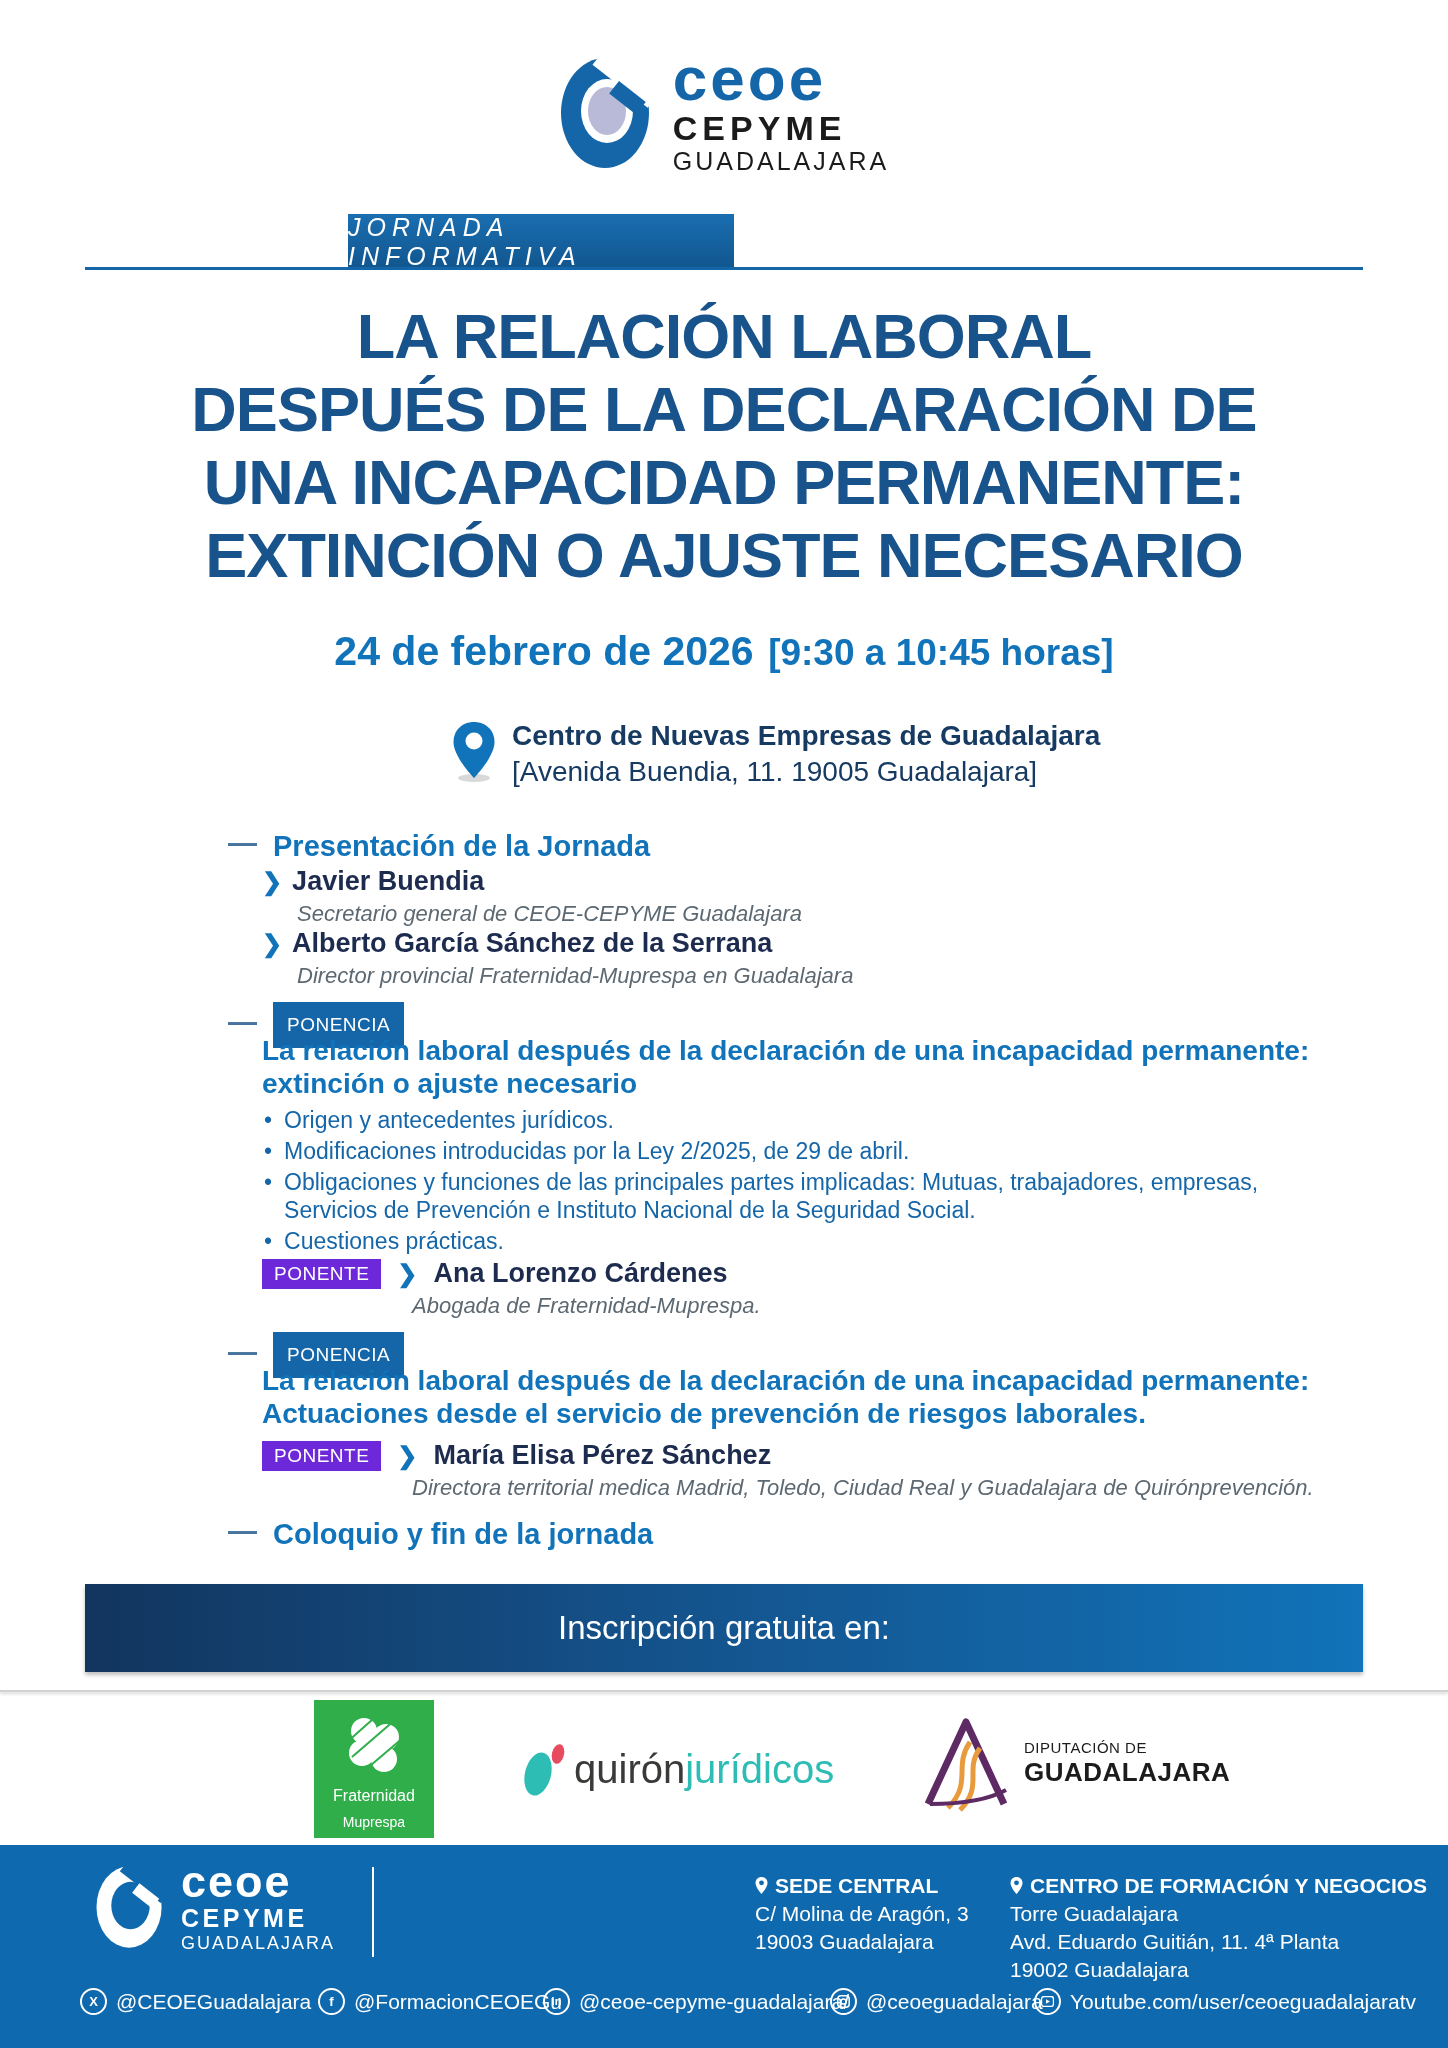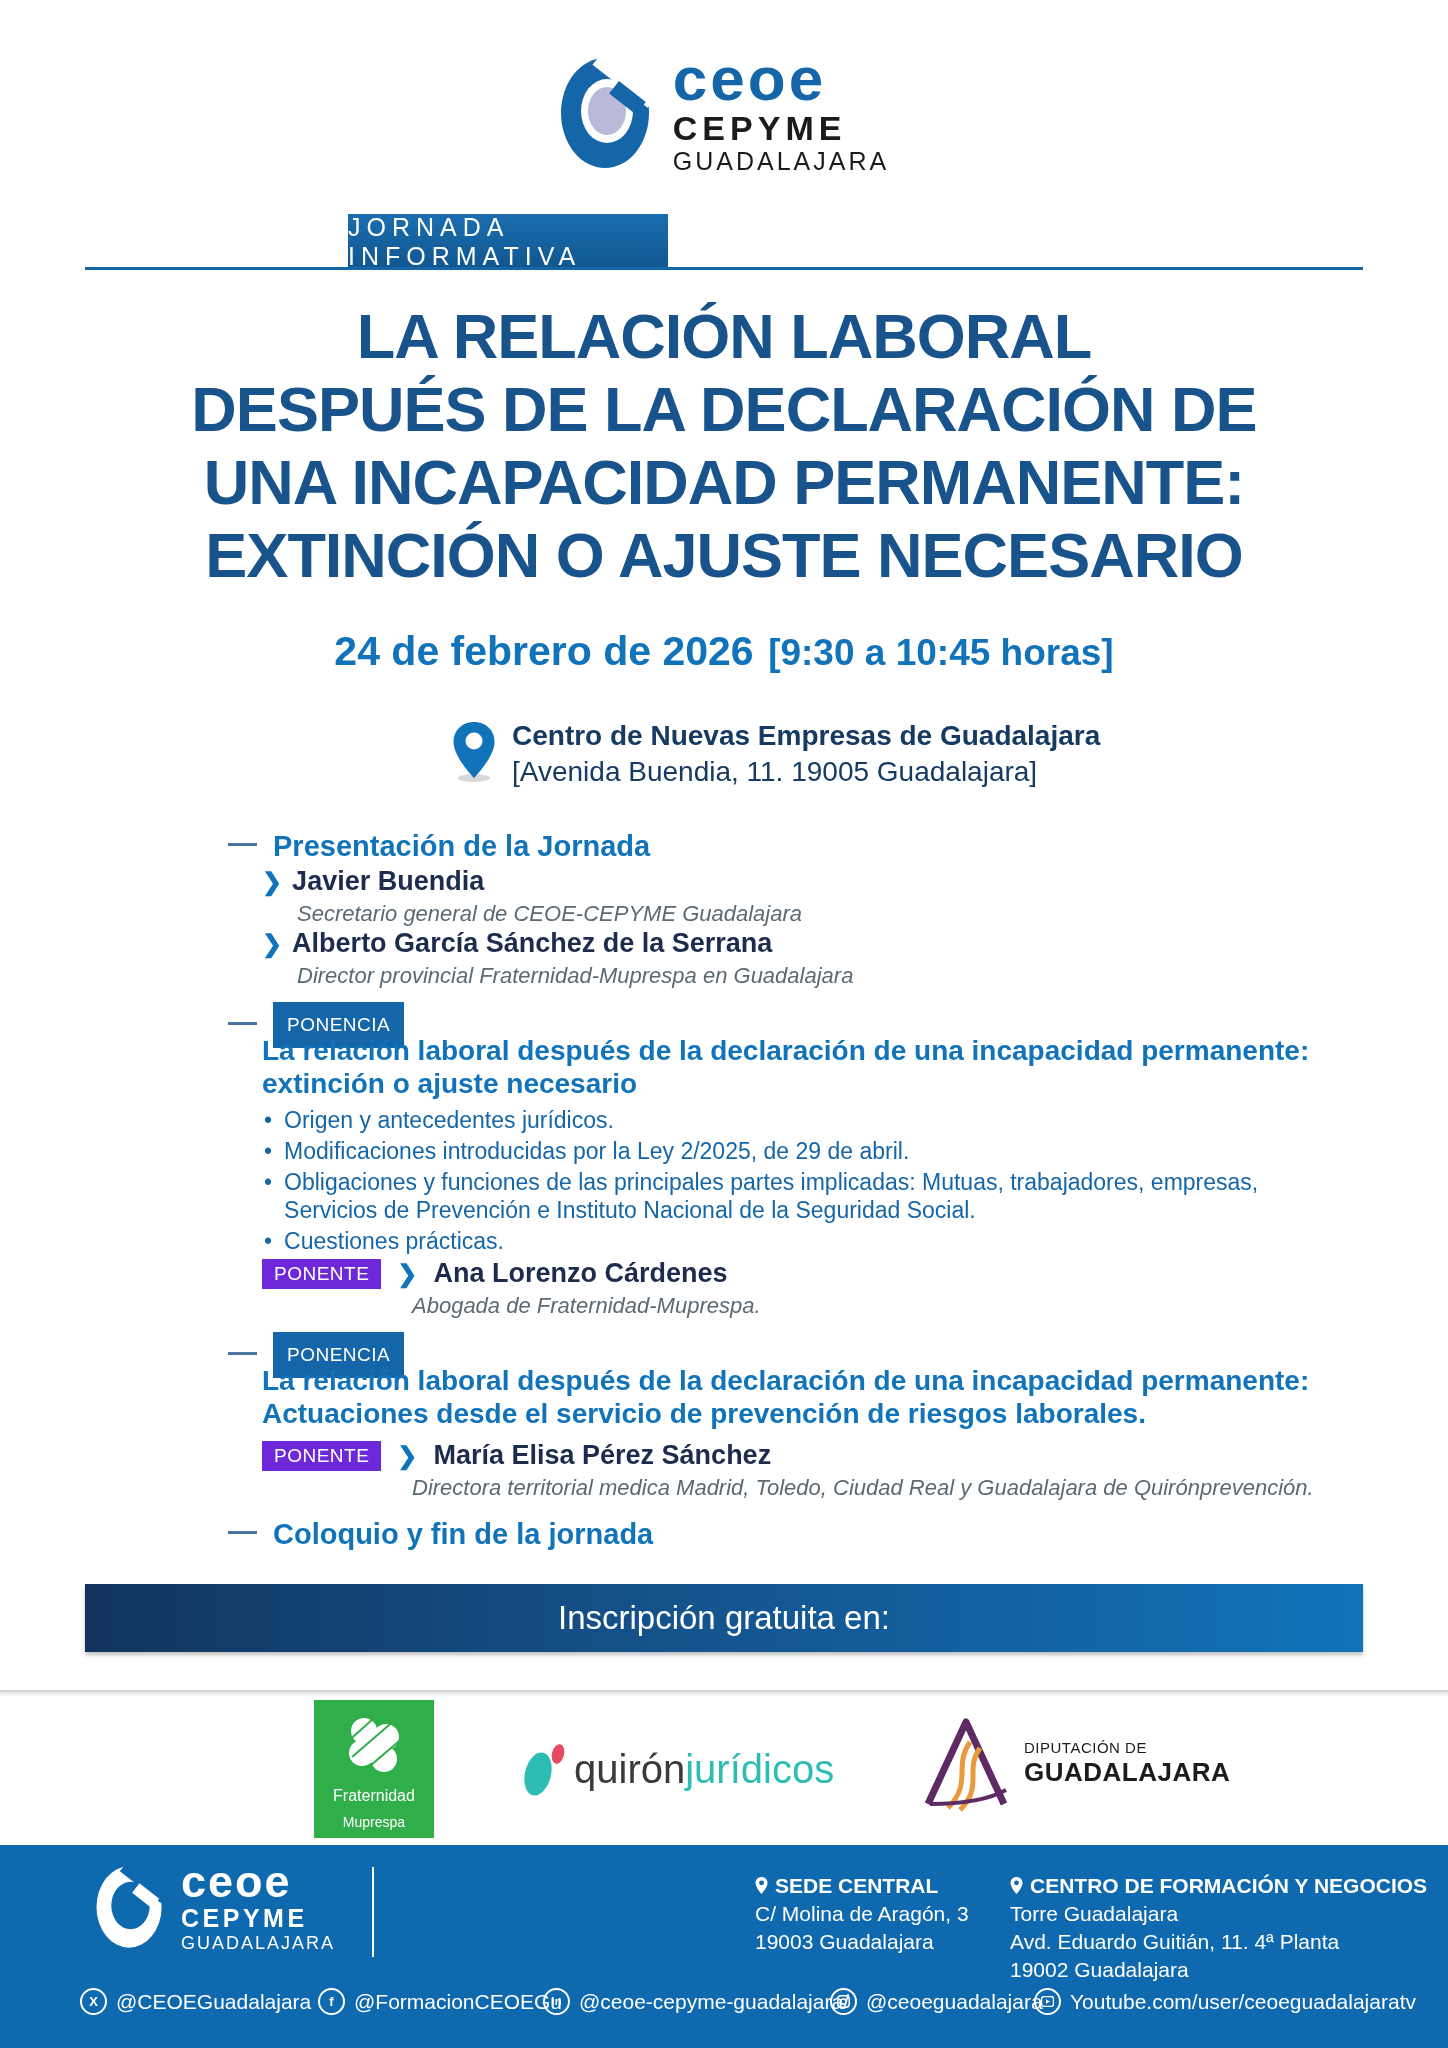--- a/index.html
+++ b/index.html
@@ -10,24 +10,24 @@
   }
   
   .brand-top{position:absolute;top:52px;left:0;right:0;display:flex;justify-content:center;align-items:center;gap:14px;}
   .gmark{display:block;}
   .brand-col{display:flex;flex-direction:column;line-height:1;}
   .brand-ceoe{font-size:62px;font-weight:800;color:#1566a8;letter-spacing:3px;line-height:.88;}
   .brand-cepyme{font-size:34px;font-weight:600;color:#1b1b1b;letter-spacing:5px;margin-top:4px;}
   .brand-guada{font-size:25px;font-weight:400;color:#1b1b1b;letter-spacing:3px;margin-top:4px;}
   
   .jornada{
-    position:absolute;top:214px;left:348px;width:320px;height:55px;
+    position:absolute;top:214px;left:348px;width:386px;height:55px;
     background:linear-gradient(180deg,#1a6eb0,#11568f);
     display:flex;align-items:center;justify-content:center;
-    color:#fff;font-size:25px;letter-spacing:6px;font-weight:400;
+    color:#fff;font-size:25px;letter-spacing:6px;font-weight:400;font-style:italic;
   }
   .rule{position:absolute;top:267px;left:85px;width:1278px;height:3px;background:#1566a8;}
   
   .title{
     position:absolute;top:300px;left:55px;right:55px;text-align:center;
     color:#19538b;font-weight:800;font-size:63px;line-height:73px;letter-spacing:-1px;
   }
   
   .when{position:absolute;top:628px;left:0;right:0;text-align:center;color:#1173b9;}
   .when .date{font-size:41px;font-weight:800;}
@@ -54,21 +54,21 @@
   .talk-title{position:absolute;left:262px;color:#1173b9;font-size:28px;font-weight:700;line-height:33px;}
   .bullets{position:absolute;left:264px;width:1010px;}
   .bullet{display:flex;gap:12px;color:#1566a8;font-size:23px;line-height:28px;margin-bottom:3px;}
   .bullet .dot{flex:0 0 auto;font-size:23px;}
   .ponente{position:absolute;left:262px;}
   .ponente-row{display:flex;gap:16px;align-items:center;}
   .badge-ponente{background:#6d28d9;color:#fff;font-size:19px;letter-spacing:.5px;padding:4px 12px;font-weight:500;}
   .ponente-role{color:#5d6972;font-size:22px;font-style:italic;margin-left:150px;margin-top:4px;}
   
   .banner{
-    position:absolute;top:1584px;left:85px;width:1278px;height:68px;
+    position:absolute;top:1584px;left:85px;width:1278px;height:88px;
     background:linear-gradient(90deg,#12355e 0%,#14528b 45%,#1173b9 100%);
     display:flex;align-items:center;justify-content:center;color:#fff;font-size:33px;
     box-shadow:0 3px 4px rgba(0,0,0,.25);
   }
   .banner b{font-weight:800;}
   .hairline{position:absolute;top:1690px;left:0;width:1448px;height:2px;background:#d2d2d2;box-shadow:0 2px 3px rgba(0,0,0,.18);}
   
   .fraternidad{
     position:absolute;top:1700px;left:314px;width:120px;height:138px;background:#2fae4a;
     display:flex;flex-direction:column;align-items:center;justify-content:flex-end;padding-bottom:8px;box-sizing:border-box;

